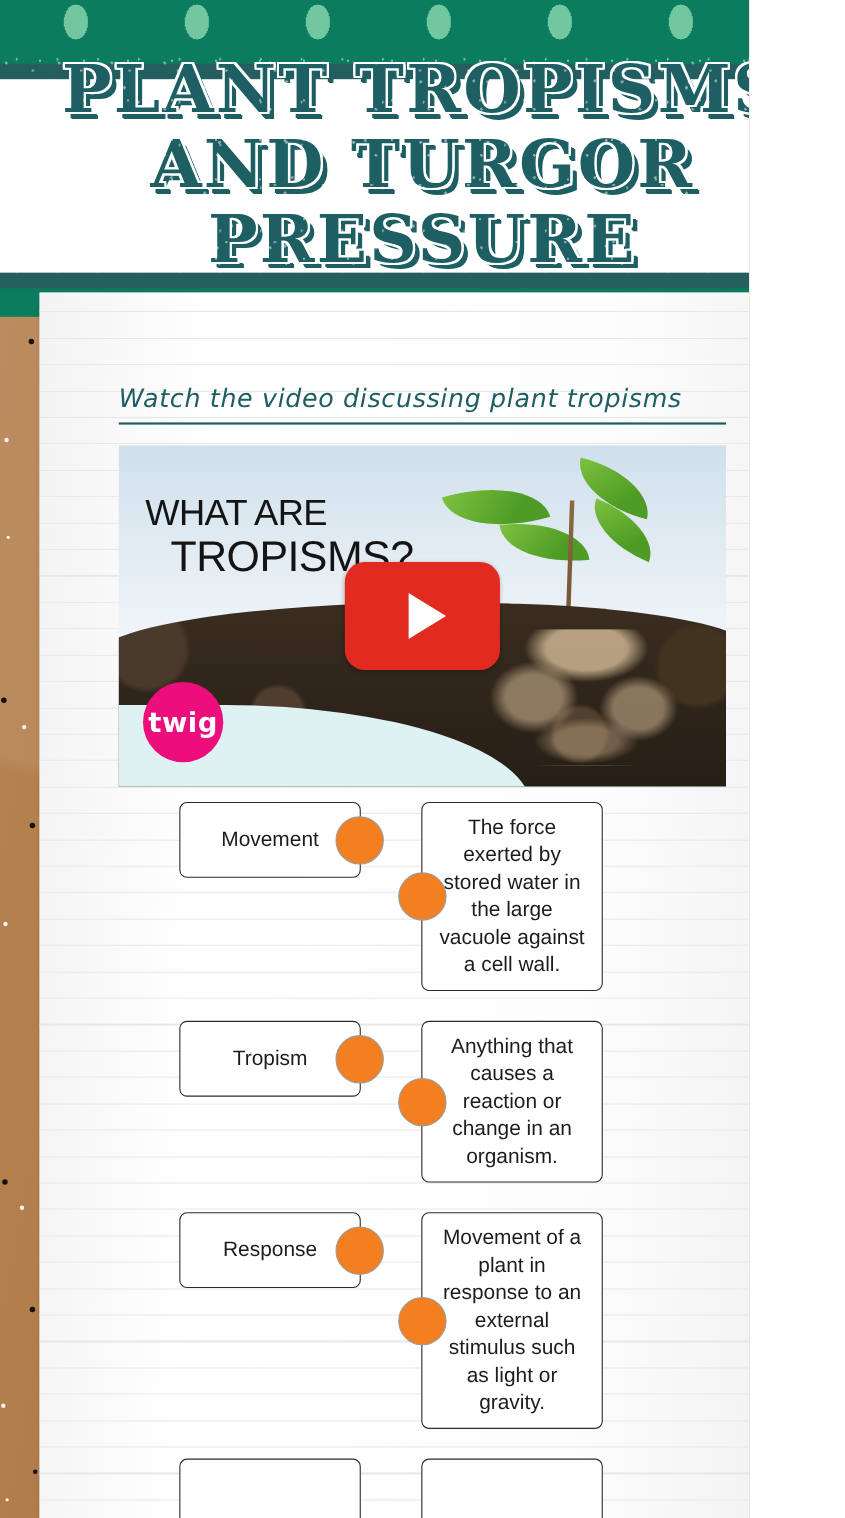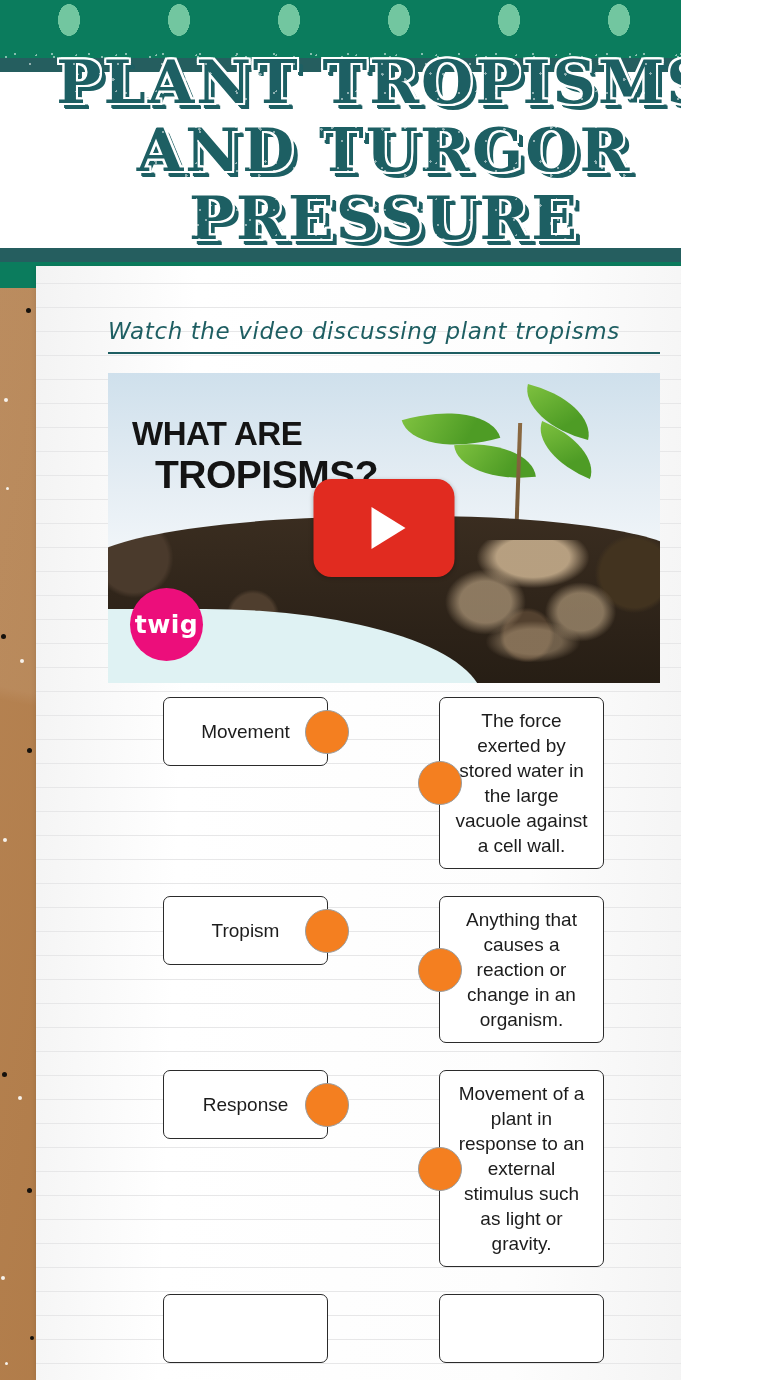--- a/index.html
+++ b/index.html
@@ -127,21 +127,21 @@
       linear-gradient(92deg, #f3f3f3 0%, #ffffff 22%, #fdfdfd 70%, #f1f1f1 100%);
     background-position: 0 -6px, 0 0;
     box-shadow: 0 1px 5px rgba(0,0,0,0.12);
     overflow: hidden;
   }
 
   .sheet-inner { position: relative; padding: 0 72px; }
 
   
   .video-heading {
-    margin-top: 52px;
+    margin-top: 84px;
     font-family: "DejaVu Sans", sans-serif;
     font-size: 23px;
     font-style: italic;
     font-weight: 400;
     letter-spacing: .6px;
     color: #1e5e62;
     padding-bottom: 8px;
     border-bottom: 2px solid #1e5e62;
   }
 
@@ -176,21 +176,21 @@
     position: absolute;
     left: -6%; bottom: -6%;
     width: 74%; height: 30%;
     background: #dff2f3;
     border-radius: 0 68% 0 0 / 0 100% 0 0;
   }
   .vid-text {
     position: absolute;
     left: 24px; top: 40px;
     font-family: "Liberation Sans", sans-serif;
-    font-weight: 700;
+    font-weight: 400;
     font-size: 33px;
     line-height: 41px;
     color: #141414;
     letter-spacing: -0.5px;
   }
   .vid-text .l2 { font-size: 39px; margin-left: 23px; }
   
   .stem {
     position: absolute;
     left: 74%; top: 16%;
@@ -265,21 +265,21 @@
   .match-rows { position: relative; margin-top: 14px; }
 
   .match-row {
     position: relative;
     display: flex;
     align-items: flex-start;
     margin-bottom: 27px;
   }
 
   .term-col { width: 275px; display: flex; justify-content: center; }
-  .def-col  { width: 277px; display: flex; justify-content: center; }
+  .def-col  { width: 277px; display: flex; }
 
   .mbox {
     position: relative;
     border: 1px solid #2b2b2b;
     border-radius: 7px;
     background: #ffffff;
     display: flex;
     align-items: center;
     justify-content: center;
     text-align: center;

